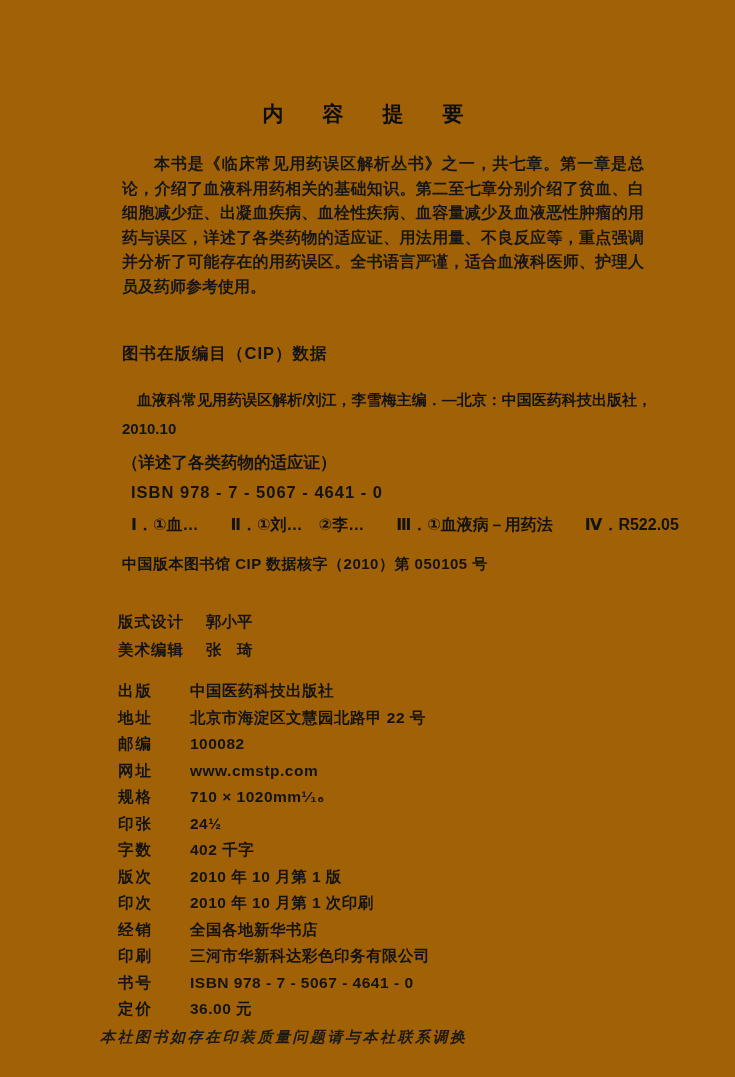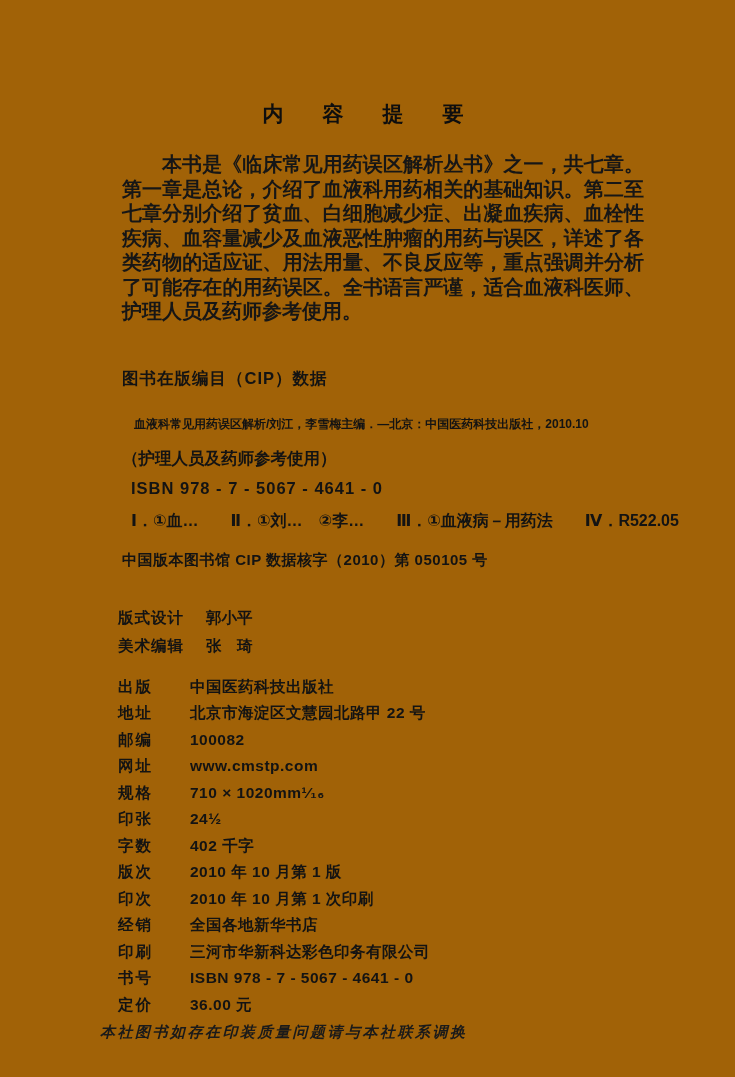--- a/index.html
+++ b/index.html
@@ -20,37 +20,37 @@
     margin:0;
     padding-top:100px;
     text-align:center;
     font-size:21px;
     letter-spacing:9px;
     color:#0e0e0e;
   }
   .summary{
     width:522px;
     margin:24px 0 0 122px;
-    font-size:20px;
+    font-size:16px;
     line-height:24.5px;
     text-indent:2em;
     text-align:justify;
     color:#161616;
   }
   .cip{ margin-left:122px; }
   .cip-heading{
     margin-top:44px;
     font-size:16.5px;
     letter-spacing:1px;
   }
   .cip-entry{
     margin:20px 0 0 0;
     width:530px;
     text-indent:1em;
-    font-size:12px;
+    font-size:15px;
     line-height:29px;
     text-align:justify;
   }
   .cip-series{ margin-top:9px; font-size:16.5px; }
   .cip-isbn{ margin-top:9px; margin-left:9px; font-size:16.5px; letter-spacing:1px;}
   .cip-class{ margin-top:13px; margin-left:9px; font-size:16px; }
   .cip-record{ margin-top:19px; font-size:15px; letter-spacing:0.5px;}
   .credits{ margin:34px 0 0 118px; }
   .credit-row{ display:flex; line-height:28px; font-size:15.5px; }
   .credit-row .lbl{ letter-spacing:1px; margin-right:22px; }
@@ -71,21 +71,21 @@
 
 <div class="page">
 
   <h1 class="page-title">内　容　提　要</h1>
 
   <p class="summary">本书是《临床常见用药误区解析丛书》之一，共七章。第一章是总论，介绍了血液科用药相关的基础知识。第二至七章分别介绍了贫血、白细胞减少症、出凝血疾病、血栓性疾病、血容量减少及血液恶性肿瘤的用药与误区，详述了各类药物的适应证、用法用量、不良反应等，重点强调并分析了可能存在的用药误区。全书语言严谨，适合血液科医师、护理人员及药师参考使用。</p>
 
   <div class="cip">
     <div class="cip-heading">图书在版编目（CIP）数据</div>
     <p class="cip-entry">血液科常见用药误区解析/刘江，李雪梅主编．—北京：中国医药科技出版社，2010.10</p>
-    <div class="cip-series">（护理人员及药师参考使用）</div>
+    <div class="cip-series">（详述了各类药物的适应证）</div>
     <div class="cip-isbn">ISBN 978 - 7 - 5067 - 4641 - 0</div>
     <div class="cip-class">Ⅰ．①血…　　Ⅱ．①刘…　②李…　　Ⅲ．①血液病－用药法　　Ⅳ．R522.05</div>
     <div class="cip-record">中国版本图书馆 CIP 数据核字（2010）第 050105 号</div>
   </div>
 
   <div class="credits">
     <div class="credit-row">
       <span class="lbl">版式设计</span>
       <span class="val">郭小平</span>
     </div>

